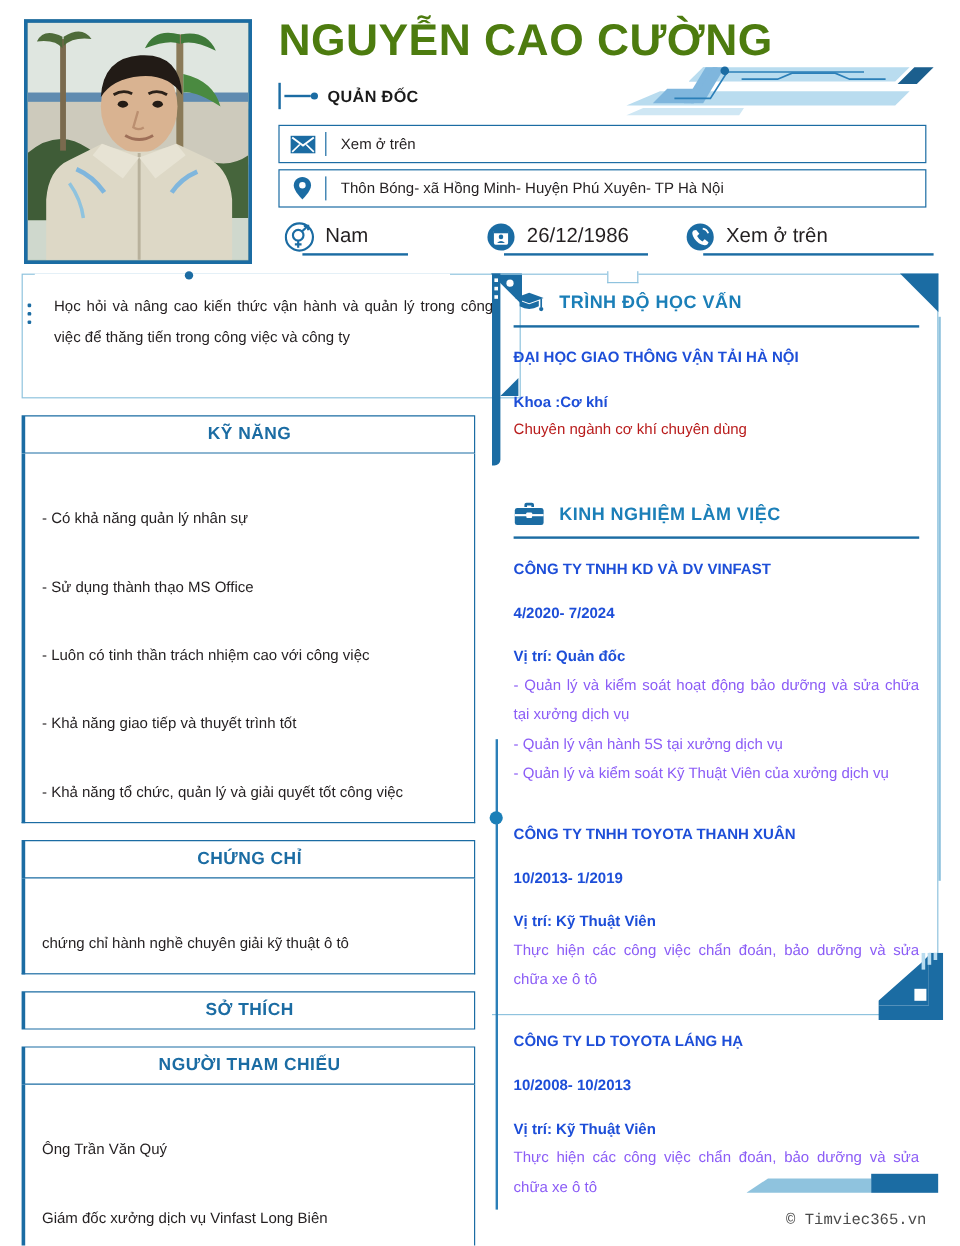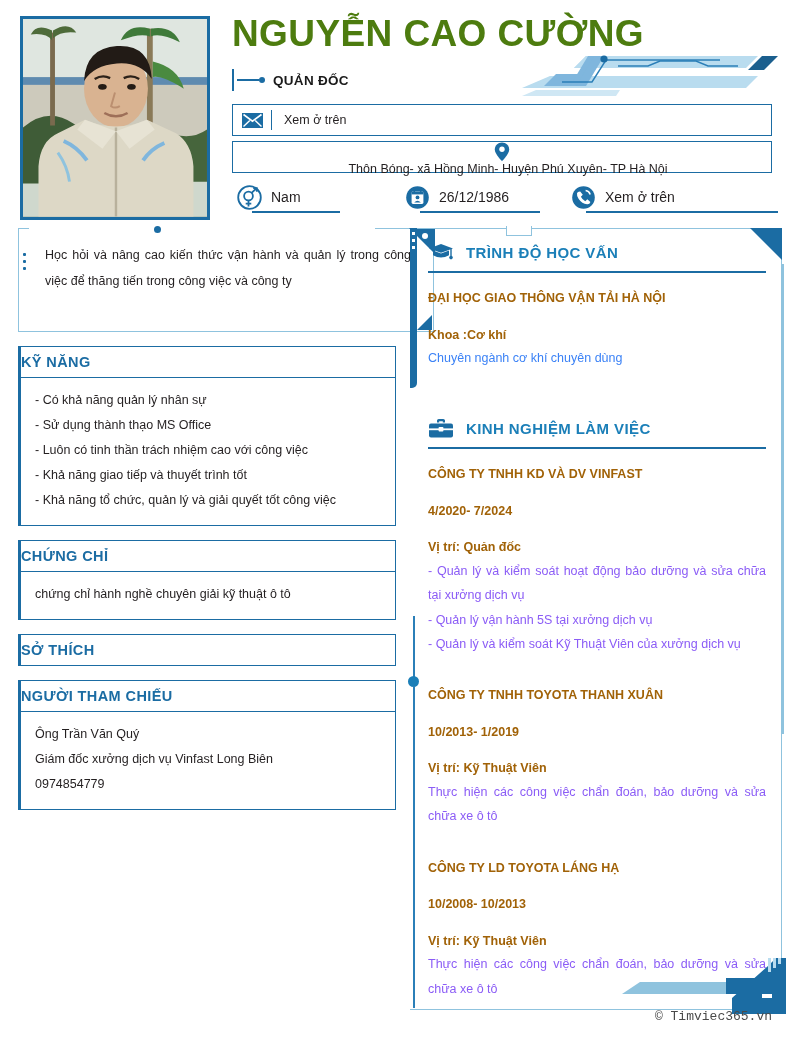--- a/index.html
+++ b/index.html
@@ -77,21 +77,21 @@
 
   
   .contact-box {
     position: absolute;
     left: 232px;
     width: 540px; height: 32px;
     border: 1px solid #1b6ca3;
     display: flex; align-items: center;
   }
   .cb1 { top: 104px; }
-  .cb2 { top: 141px; flex-direction: column; }
+  .cb2 { top: 141px; }
   .cb-icon {
     width: 38px; height: 100%;
     display: flex; align-items: center; justify-content: center;
     color: #1b6ca3;
   }
   .cb-sep { width: 1px; height: 20px; background: #1b6ca3; }
   .cb-text {
     padding-left: 12px; font-size: 12.5px; color: #231f20;
   }
 
@@ -101,21 +101,21 @@
   }
   .mini {
     position: absolute; top: 0; height: 34px;
     display: flex; align-items: center;
   }
   .mini-icon {
     width: 26px; height: 26px; flex: 0 0 26px;
     color: #1b6ca3; display: flex; align-items: center; justify-content: center;
   }
   .mini-text {
-    font-size: 14px; color: #231f20; padding-left: 9px; white-space: nowrap;
+    font-size: 17px; color: #231f20; padding-left: 9px; white-space: nowrap;
   }
   .mini-rule {
     position: absolute; bottom: 1px; height: 2px; background: #1b6ca3;
   }
   .m1 { left: 0; }   .m1r { left: 16px; width: 88px; }
   .m2 { left: 168px; } .m2r { left: 184px; width: 120px; }
   .m3 { left: 334px; } .m3r { left: 350px; width: 192px; }
 
   
   .left-col { position: absolute; left: 18px; top: 228px; width: 378px; }
@@ -168,43 +168,44 @@
     color: #231f20;
   }
 
   
   .sec-card { margin-bottom: 14px; position: relative; }
   .sec-head {
     position: relative;
     height: 32px;
     border: 1px solid #1b6ca3;
     border-left: 3px solid #1b6ca3;
-    display: flex; align-items: center; 
+    display: flex; align-items: center; justify-content: center;
   }
   .sec-head h2 {
     font-size: 14.5px; font-weight: bold; color: #1b6ca3;
     letter-spacing: 0.4px;
   }
   .sec-body {
     border: 1px solid #1b6ca3;
     border-top: none;
     border-left: 3px solid #1b6ca3;
     padding: 10px 14px 12px 14px;
   }
   .sec-body p {
     font-size: 12.5px;
     line-height: 2.0;
     color: #231f20;
+    margin-top: 32px;
   }
 
   
   .right-col {
     position: absolute;
     left: 410px; top: 228px;
-    width: 372px; height: 782px;
+    width: 372px; height: 618px;
   }
   .rc-frame {
     position: absolute; inset: 0;
     border: 1.5px solid #8fc3de;
     border-left: none;
   }
   .rc-accent {
     position: absolute; left: 0; top: 0;
     width: 7px; height: 160px;
     background: #1b6ca3;
@@ -262,26 +263,26 @@
   }
   .rsec-icon {
     width: 30px; height: 24px; color: #1b6ca3;
     display: flex; align-items: center; justify-content: flex-start;
   }
   .rsec-head h2 {
     font-size: 15px; font-weight: bold; color: #1b7fb8;
     letter-spacing: 0.4px; margin-left: 8px;
   }
   .r-strong {
-    font-size: 12.5px; font-weight: bold; color: #a16207;
+    font-size: 12.5px; font-weight: bold; color: #1d4ed8;
     line-height: 1.72;
     margin-top: 15px;
   }
   .r-normal {
-    font-size: 12.5px; color: #3b82f6; line-height: 1.95;
+    font-size: 12.5px; color: #b91c1c; line-height: 1.95;
   }
   .r-just {
     font-size: 12.5px; color: #8b5cf6; line-height: 1.95;
     text-align: justify;
   }
   .r-block { margin-bottom: 0; }
   .r-gap { height: 14px; }
 
   
   .footer-deco {

